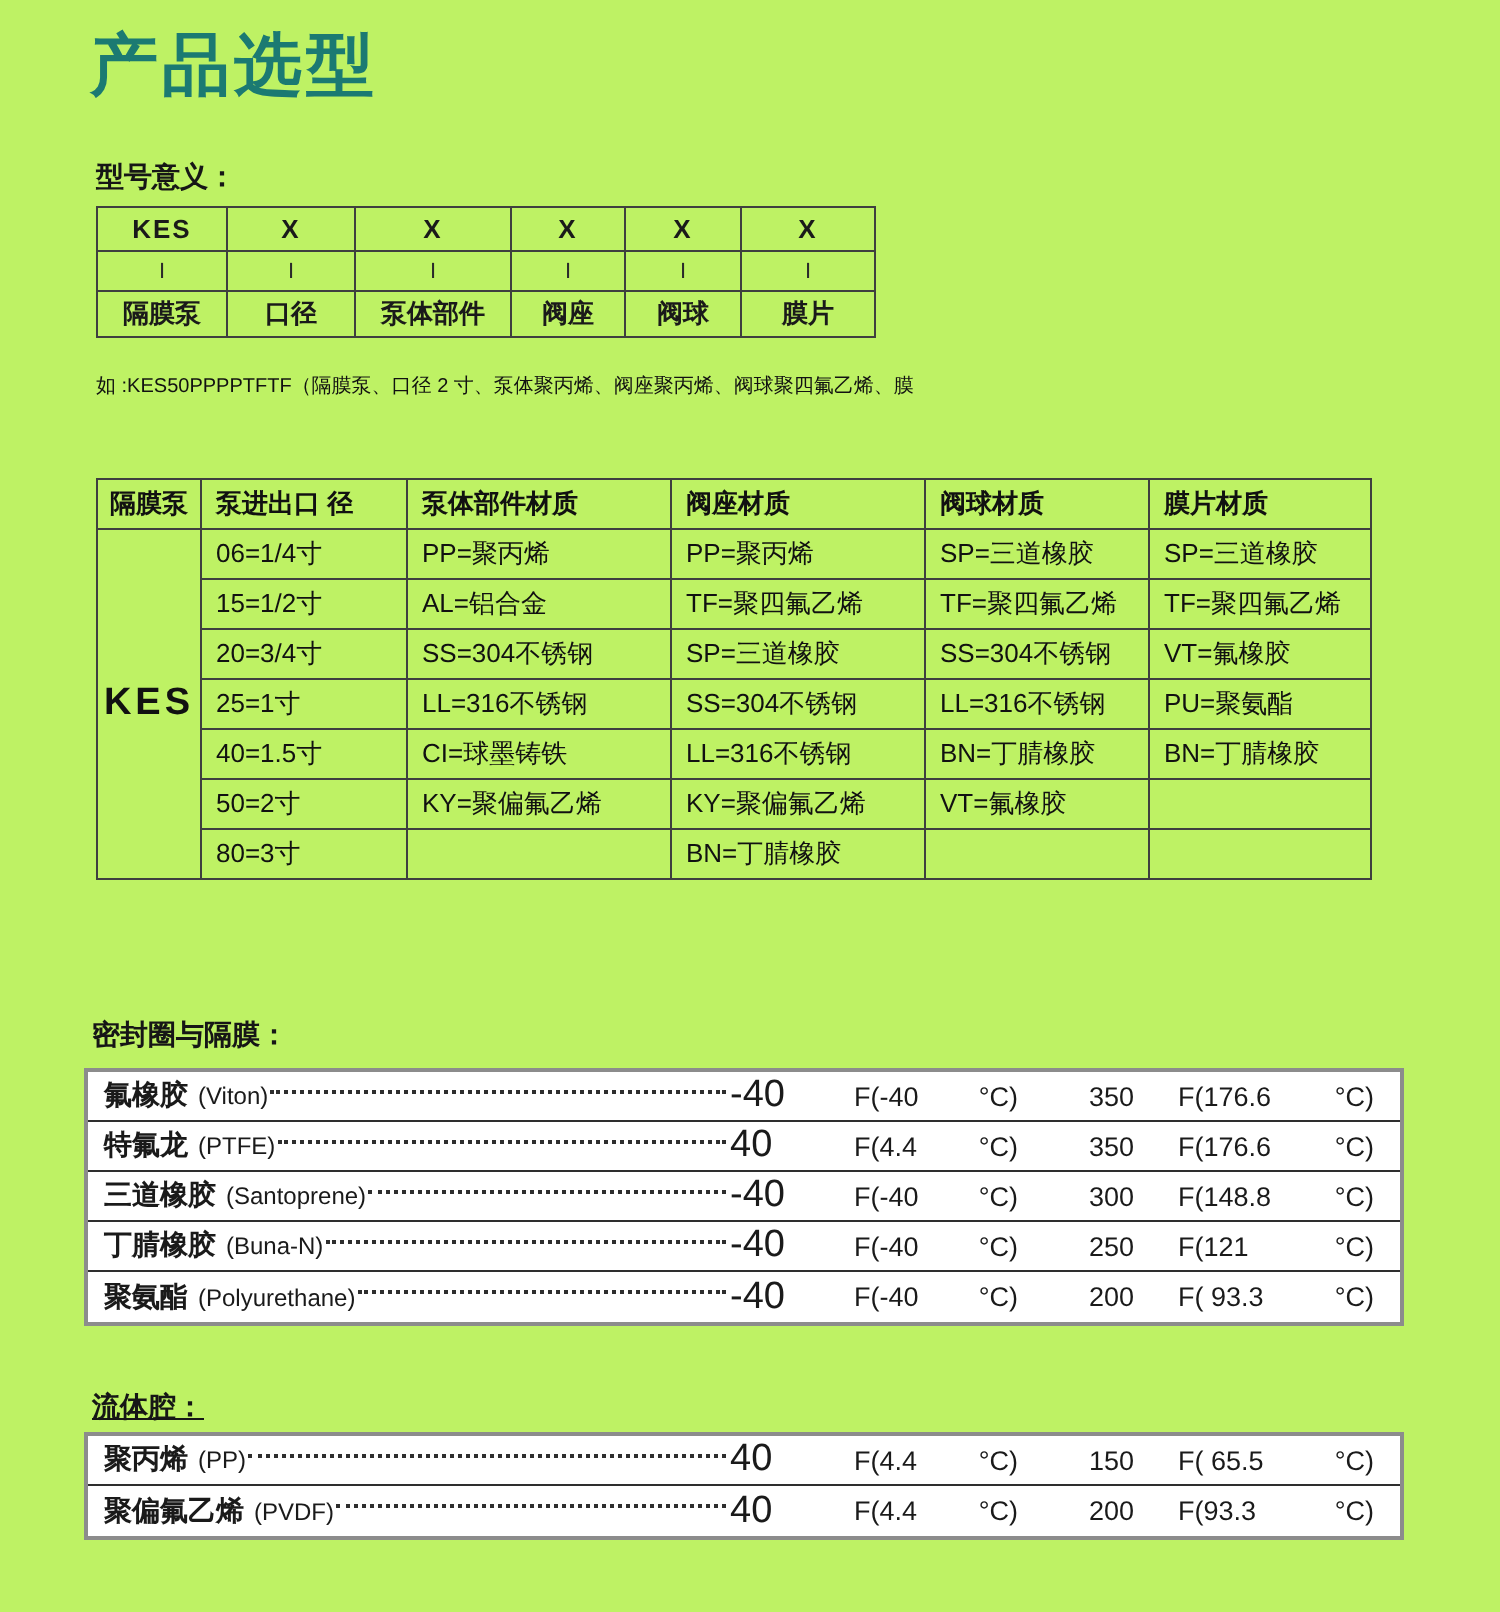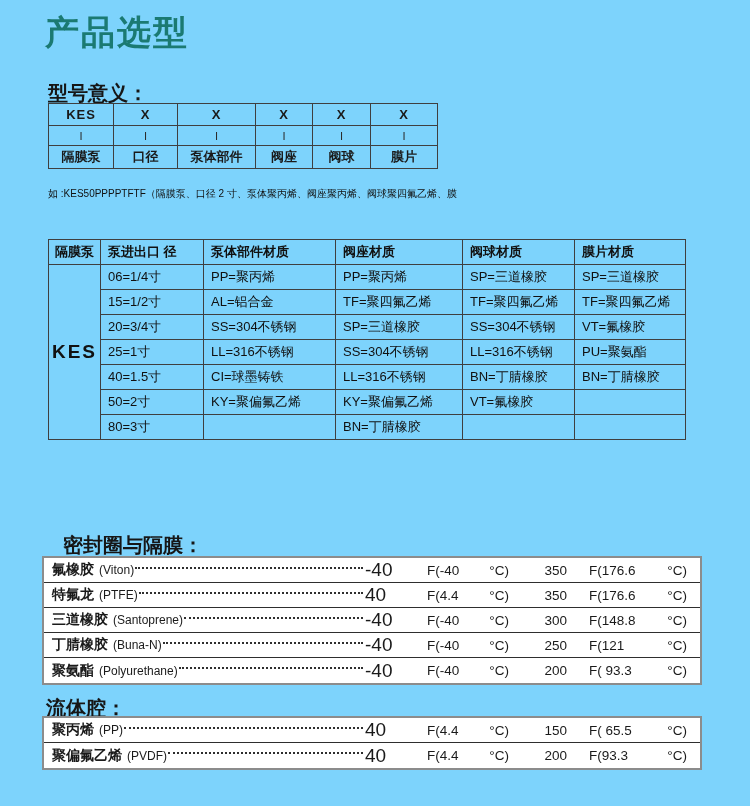--- a/index.html
+++ b/index.html
@@ -1,45 +1,45 @@
 <!DOCTYPE html>
 <html><head>
 <meta charset="utf-8">
 <style>
   * { margin:0; padding:0; box-sizing:border-box; }
   html,body { background:#ffffff; }
   .page {
-    position:relative; width:750px; height:806px; background:#7dd3fc;
+    position:relative; width:750px; height:806px; background:#bef264;
     font-family:"Liberation Sans","DejaVu Sans",sans-serif; color:#1a1a1a; overflow:hidden;
   }
   .teal { color:#1b7a72; }
   .page-title { position:absolute; left:45px; top:10px; font-size:34px; font-weight:bold; letter-spacing:2px; }
   .section-title { position:absolute; left:58px; top:460px; font-size:29px; font-weight:bold; letter-spacing:2px; }
-  .small-label { position:absolute; font-size:20px; font-weight:600; color:#161616; }
+  .small-label { position:absolute; font-size:14px; font-weight:600; color:#161616; }
   .model-label { left:48px; top:80px; }
-  .seal-label  { left:63px; top:509px;margin-top:23px; }
+  .seal-label  { left:46px; top:509px; }
   .fluid-label { left:46px; top:695px;text-decoration:underline; }
 
   
   table.tableA { position:absolute; left:48px; top:103px; border-collapse:collapse; table-layout:fixed; }
   table.tableA td { border:1px solid #3f3f3f; text-align:center; vertical-align:middle; font-size:13px; }
   table.tableA tr.rA0 td { height:22px; font-weight:bold; letter-spacing:1px; }
   table.tableA tr.rA1 td { height:20px; font-size:11px; color:#2a2a2a; }
   table.tableA tr.rA2 td { height:23px; font-weight:bold; }
 
   
   table.tableB { position:absolute; left:48px; top:239px; border-collapse:collapse; table-layout:fixed; }
   table.tableB td { border:1px solid #3f3f3f; font-size:13px; vertical-align:middle; padding:0 0 0 7px; height:25px; color:#111; }
   table.tableB tr.hdr td { font-weight:bold; }
   table.tableB td.center { text-align:center; padding:0; }
   table.tableB td.kes { text-align:center; padding:0; font-size:19px; font-weight:600; letter-spacing:2px; }
 
   
   .temp-table { position:absolute; left:42px; width:660px; border:2px solid #8c8c8c; background:#fff; }
-  .temp-seal  { top:556px; }
+  .temp-seal  { top:534px; }
   .temp-fluid { top:716px; }
   .trow { display:flex; align-items:center; height:25px; border-bottom:1px solid #2e2e2e; padding:0 13px 0 8px; }
   .trow:last-child { border-bottom:none; }
   .mat { font-weight:bold; font-size:14px; white-space:nowrap; }
   .en  { font-size:12px; margin-left:5px; white-space:nowrap; }
   .dots { flex:1; border-bottom:2px dotted #2e2e2e; height:1px; margin:0 2px 5px 1px; }
   .v1 { width:32px; font-size:19px; }
   .v2 { width:34px; text-align:right; font-size:13.5px; }
   .cbox { display:flex; justify-content:space-between; font-size:13.5px; white-space:nowrap; }
   .c1w { width:82px; margin-left:30px; }

